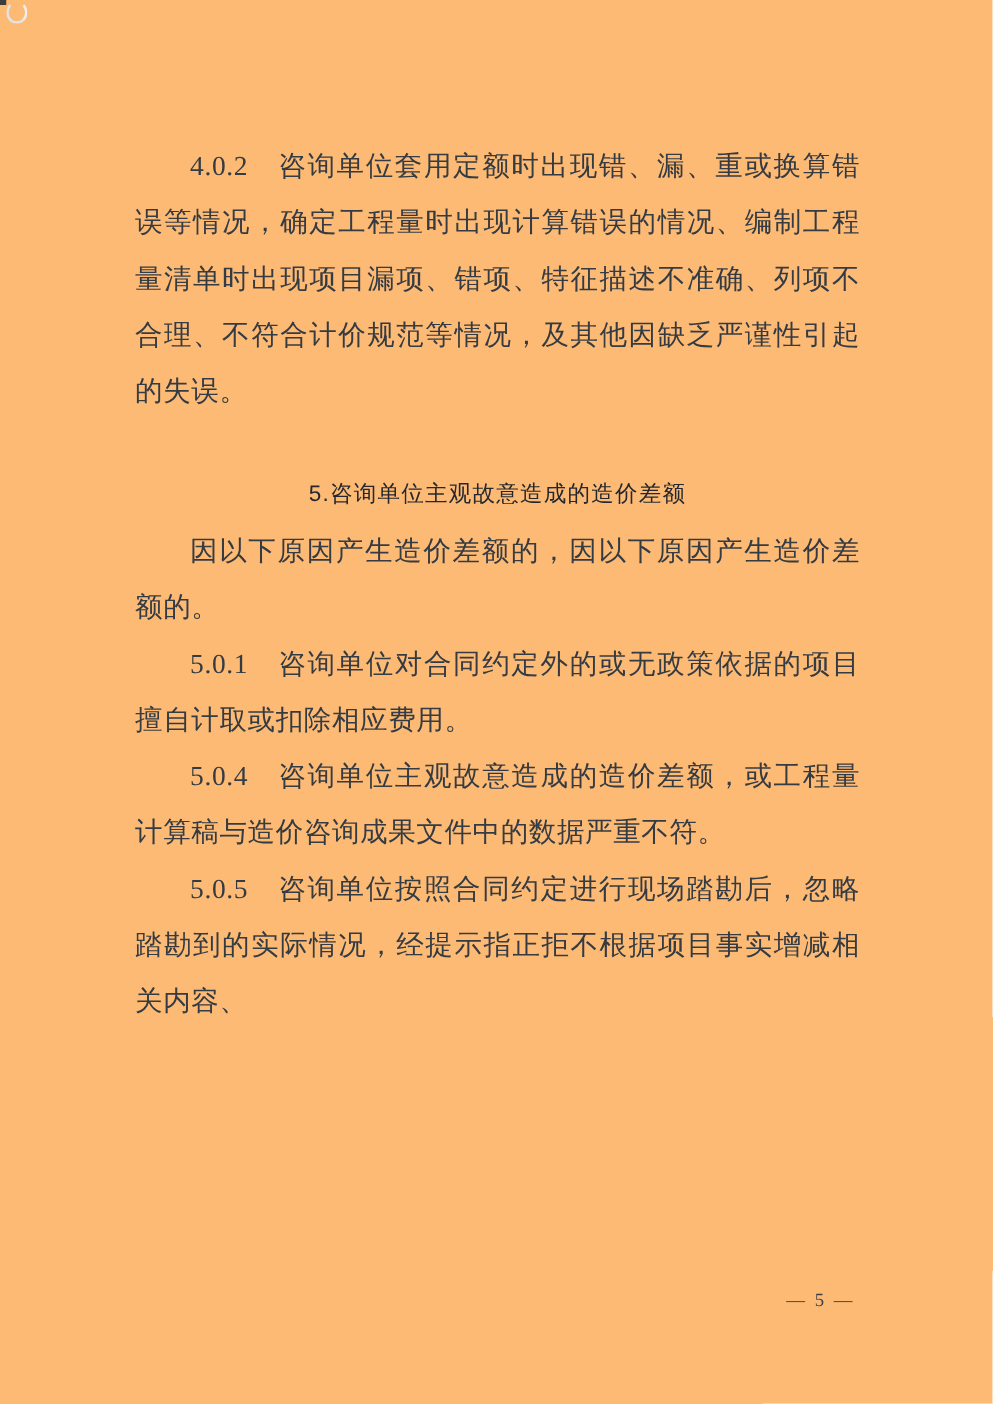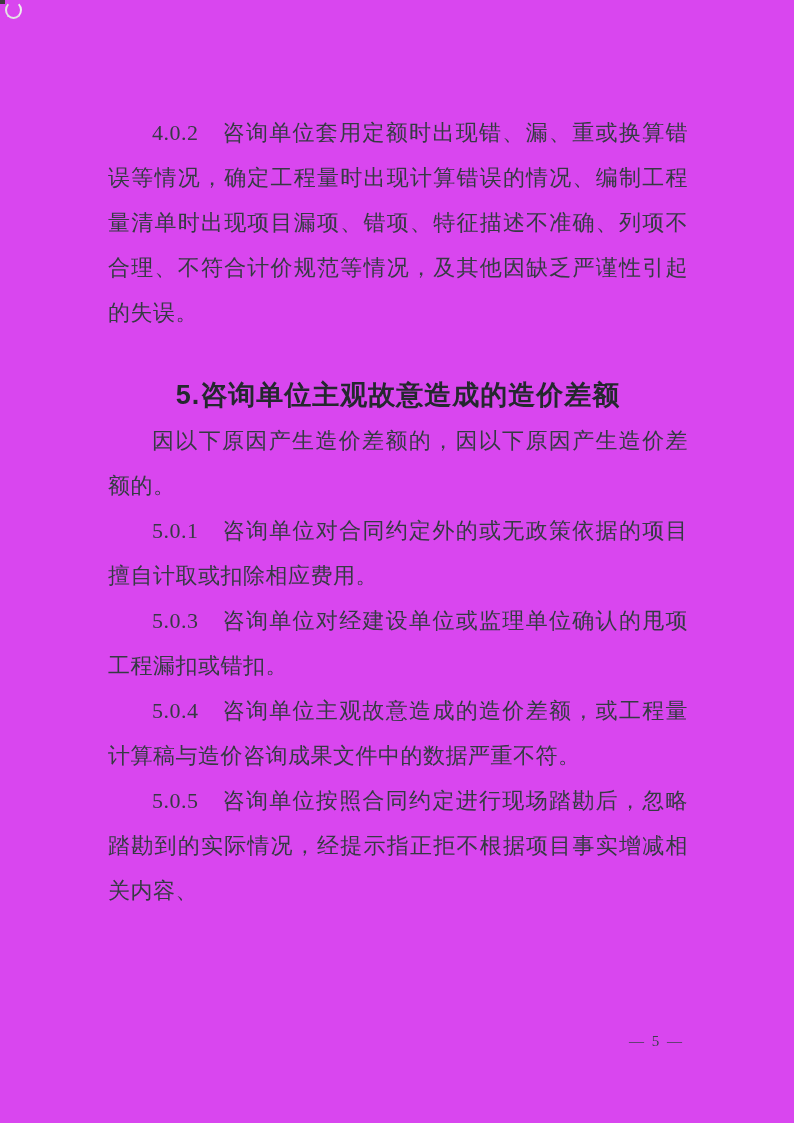--- a/index.html
+++ b/index.html
@@ -9,21 +9,21 @@
   }
   body {
     width: 794px;
     height: 1123px;
     font-family: "Liberation Serif", "DejaVu Serif", serif;
   }
   .page {
     position: relative;
     width: 794px;
     height: 1123px;
-    background: #d946ef;
+    background: #fdba74;
     overflow: hidden;
   }
   
   .scan-dot {
     position: absolute;
     left: 0;
     top: 0;
     width: 5px;
     height: 4px;
     background: #3c3c3c;
@@ -51,22 +51,22 @@
     line-height: 45px;
     letter-spacing: 0.5px;
     color: #353b42;
     text-align: justify;
     text-justify: inter-character;
     text-indent: 2em;
   }
   .section-heading {
     margin: 38px 0 0 0;
     font-family: "Liberation Sans", "DejaVu Sans", sans-serif;
-    font-weight: bold;
-    font-size: 27px;
+    font-weight: normal;
+    font-size: 18px;
     line-height: 45px;
     letter-spacing: 1px;
     color: #24282e;
     text-align: center;
   }
   .page-footer {
     position: absolute;
     top: 1033px;
     right: 110px;
     font-size: 15px;
@@ -82,20 +82,19 @@
   <div class="scan-dot"></div>
   <div class="scan-curl"></div>
 
   <div class="content">
     <p class="clause">4.0.2　咨询单位套用定额时出现错、漏、重或换算错误等情况，确定工程量时出现计算错误的情况、编制工程量清单时出现项目漏项、错项、特征描述不准确、列项不合理、不符合计价规范等情况，及其他因缺乏严谨性引起的失误。</p>
 
     <h2 class="section-heading">5.咨询单位主观故意造成的造价差额</h2>
 
     <p class="clause">因以下原因产生造价差额的，因以下原因产生造价差额的。</p>
     <p class="clause">5.0.1　咨询单位对合同约定外的或无政策依据的项目擅自计取或扣除相应费用。</p>
-    <p class="clause">5.0.3　咨询单位对经建设单位或监理单位确认的甩项工程漏扣或错扣。</p>
     <p class="clause">5.0.4　咨询单位主观故意造成的造价差额，或工程量计算稿与造价咨询成果文件中的数据严重不符。</p>
     <p class="clause">5.0.5　咨询单位按照合同约定进行现场踏勘后，忽略踏勘到的实际情况，经提示指正拒不根据项目事实增减相关内容、</p>
   </div>
 
   <div class="page-footer">— 5 —</div>
 
 </div>
 
 </body></html>

